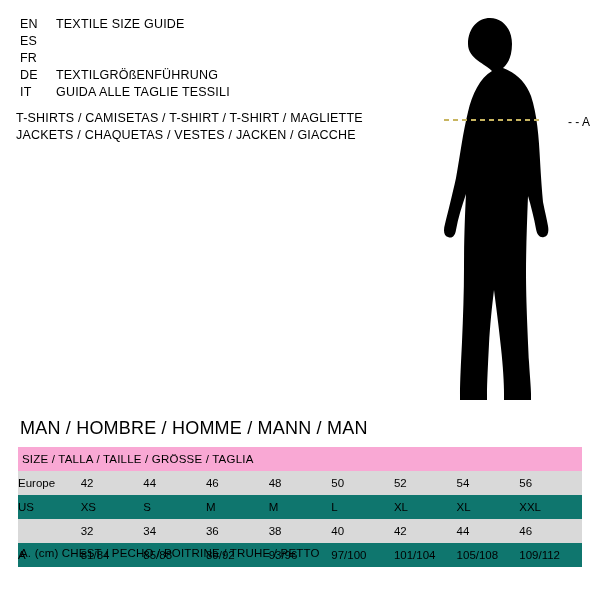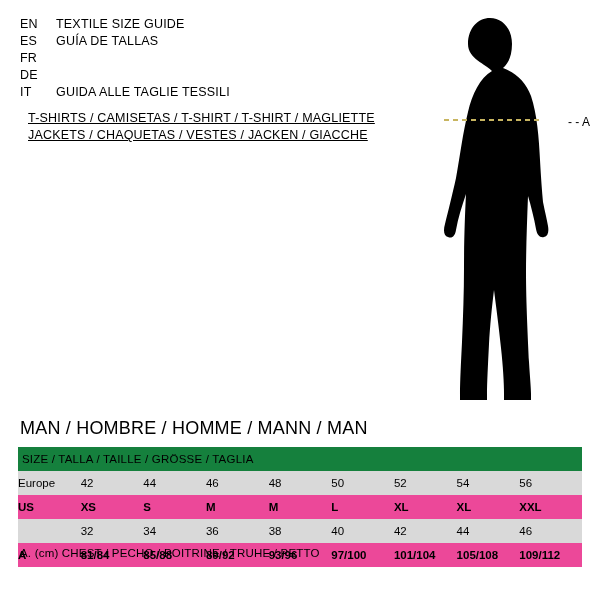--- a/index.html
+++ b/index.html
@@ -38,25 +38,24 @@
     width: 36px;
     flex: none;
   }
   .lang-name {
     flex: 1;
   }
 
   
   .category-lines {
     position: absolute;
-    left: 28px;
+    left: 16px;
     top: 110px;
     font-size: 12.5px;
     letter-spacing: 0.2px;
-    text-decoration: underline;
   }
   .category-line {
     height: 17px;
     line-height: 17px;
     white-space: nowrap;
   }
 
   
   .figure-wrap {
     position: absolute;
@@ -95,32 +94,31 @@
   }
   table.sizes th,
   table.sizes td {
     padding: 3px 0 3px 0;
     text-align: left;
     font-weight: normal;
     height: 18px;
     vertical-align: middle;
   }
   table.sizes th.head-cell {
-    background: #15803d;
+    background: #f9a8d4;
     color: #000;
     font-size: 11.5px;
     letter-spacing: 0.2px;
     padding-left: 4px;
   }
   tr.row-shade td {
     background: #d9d9d9;
   }
   tr.row-plain td {
-    background: #ec4899;
-    font-weight: bold;
+    background: #0f766e;
   }
   td.label-col {
     padding-left: 4px;
     width: 86px;
     margin-left: 36px;
   }
   td.val {
     width: 68px;
   }
   .foot-note {
@@ -136,27 +134,27 @@
 
 <div class="page">
 
   <div class="lang-list">
     <div class="lang-row">
       <span class="lang-code">EN</span>
       <span class="lang-name">TEXTILE SIZE GUIDE</span>
     </div>
     <div class="lang-row">
       <span class="lang-code">ES</span>
-      <span class="lang-name">GUÍA DE TALLAS</span>
     </div>
     <div class="lang-row">
       <span class="lang-code">FR</span>
     </div>
     <div class="lang-row">
       <span class="lang-code">DE</span>
+      <span class="lang-name">TEXTILGRÖßENFÜHRUNG</span>
     </div>
     <div class="lang-row">
       <span class="lang-code">IT</span>
       <span class="lang-name">GUIDA ALLE TAGLIE TESSILI</span>
     </div>
   </div>
 
   <div class="category-lines">
     <div class="category-line">T-SHIRTS / CAMISETAS / T-SHIRT / T-SHIRT / MAGLIETTE</div>
     <div class="category-line">JACKETS / CHAQUETAS / VESTES / JACKEN / GIACCHE</div>

